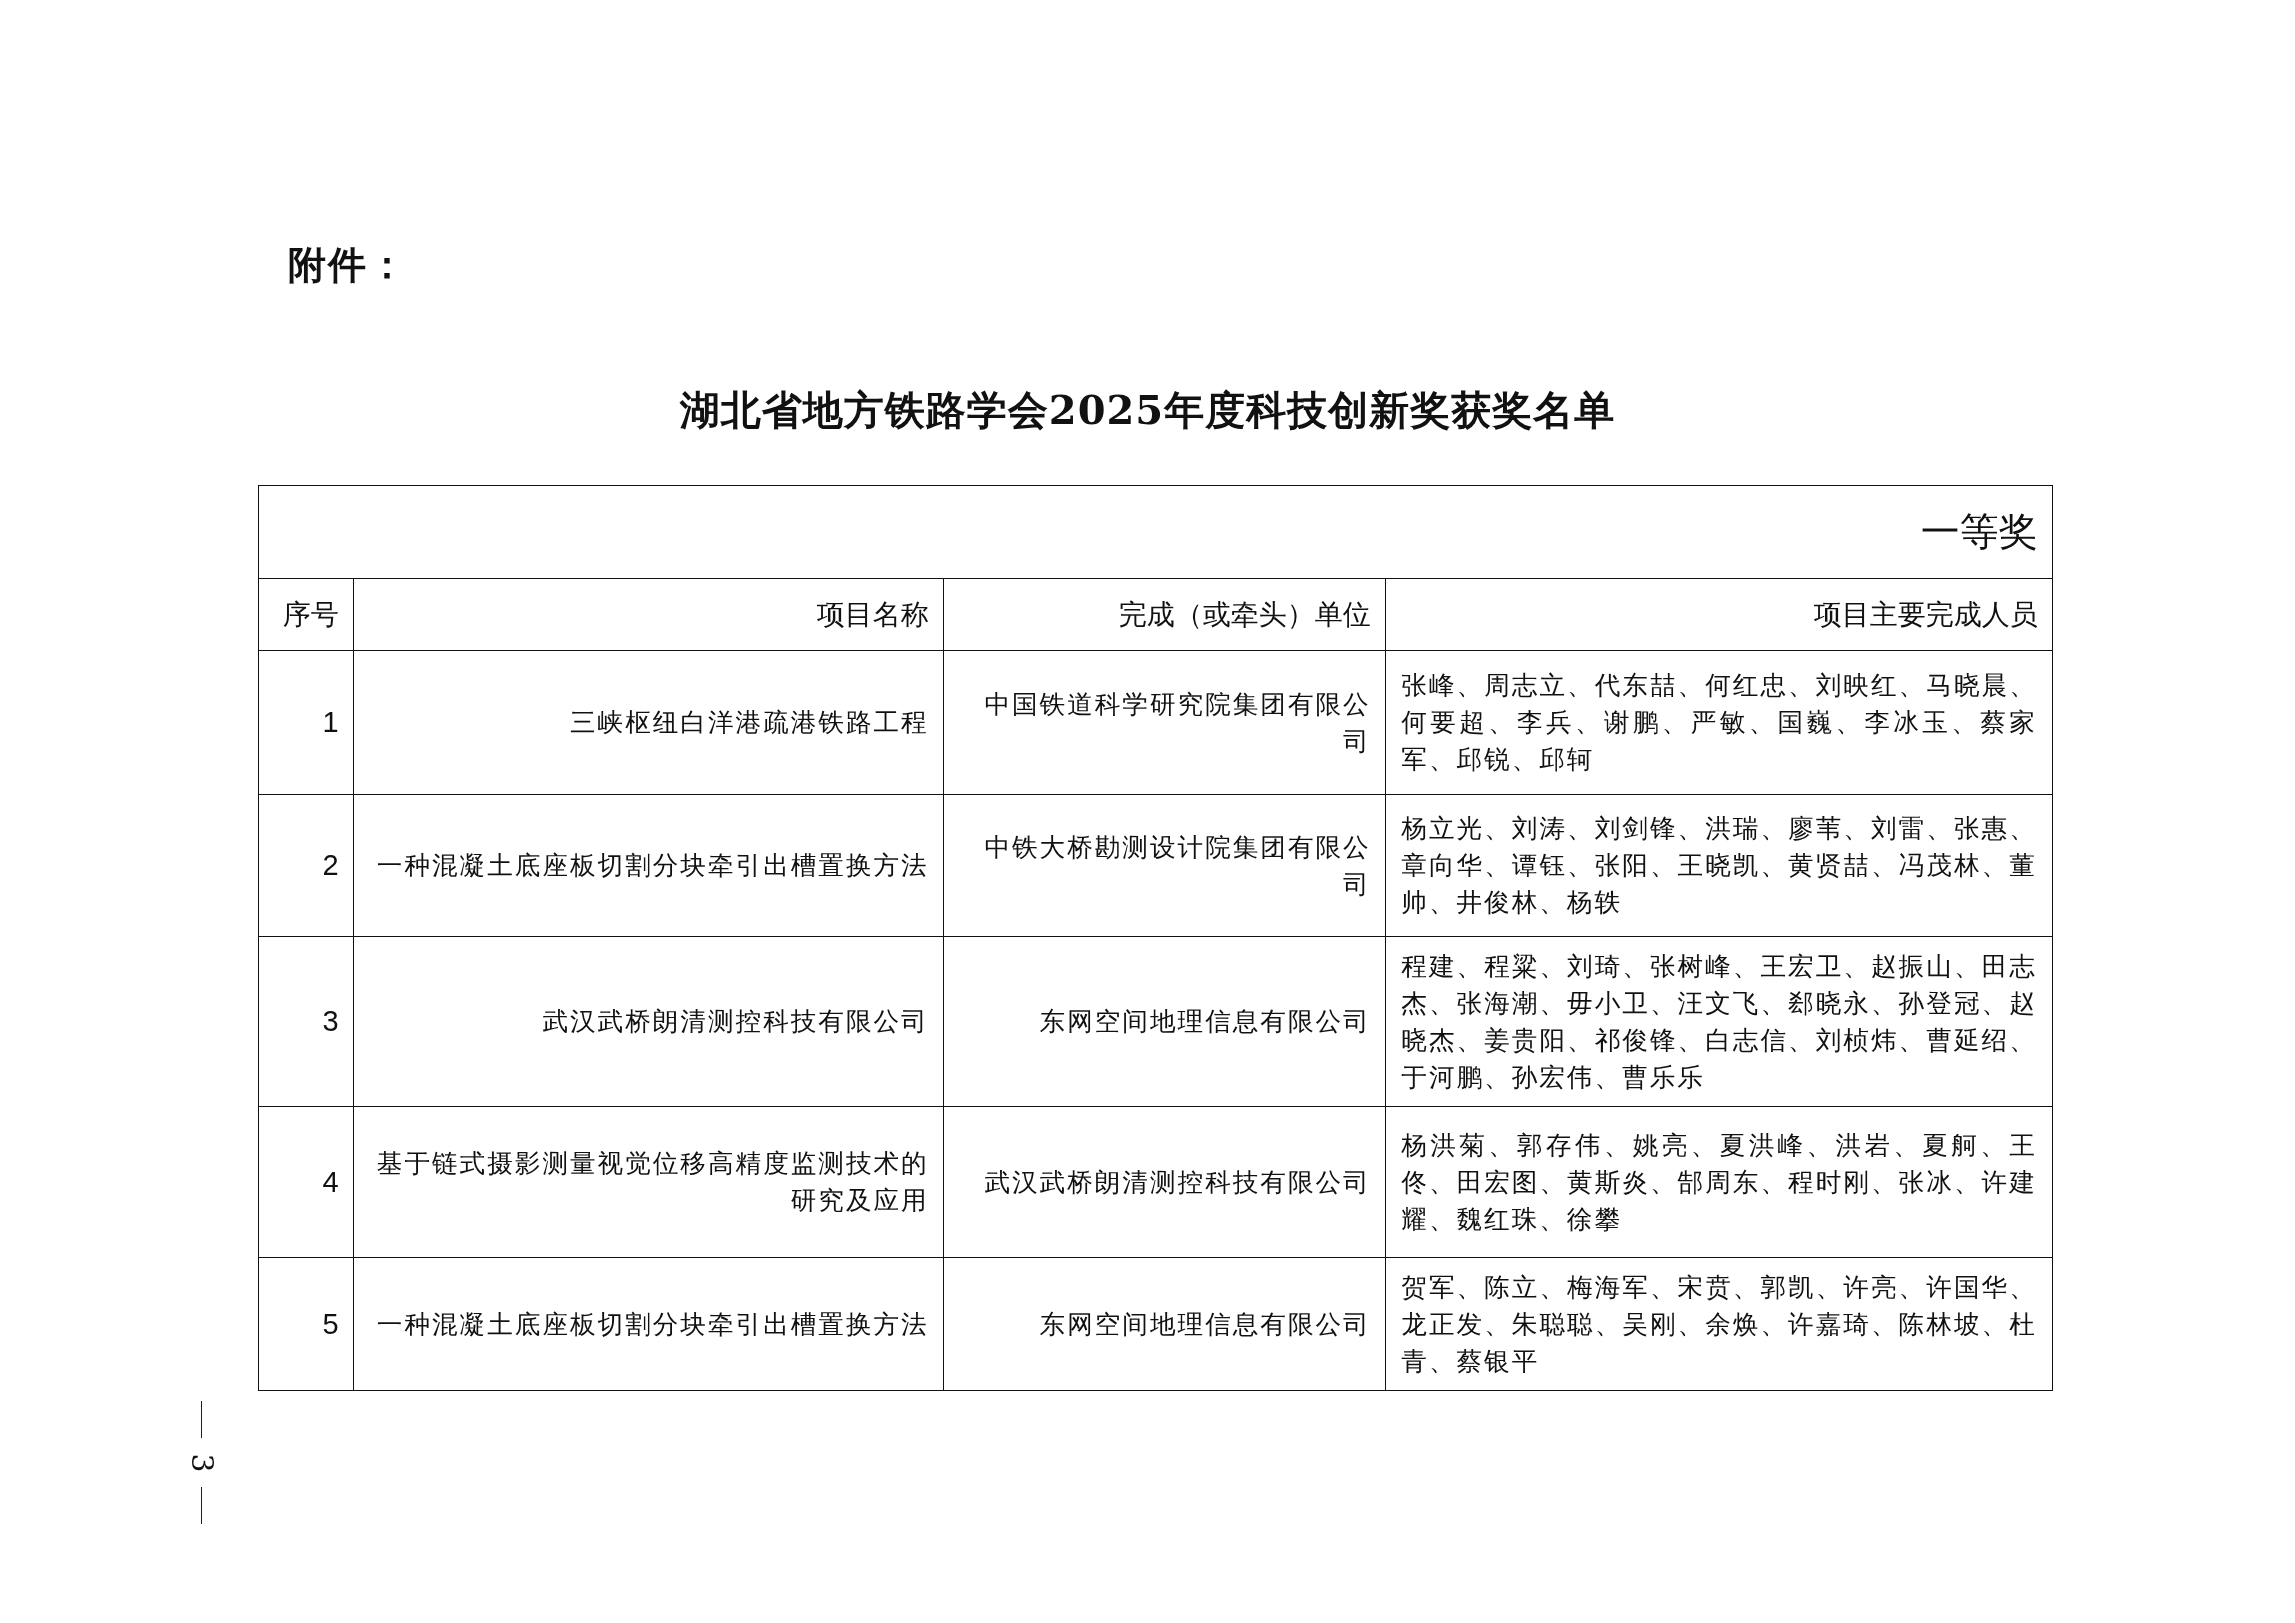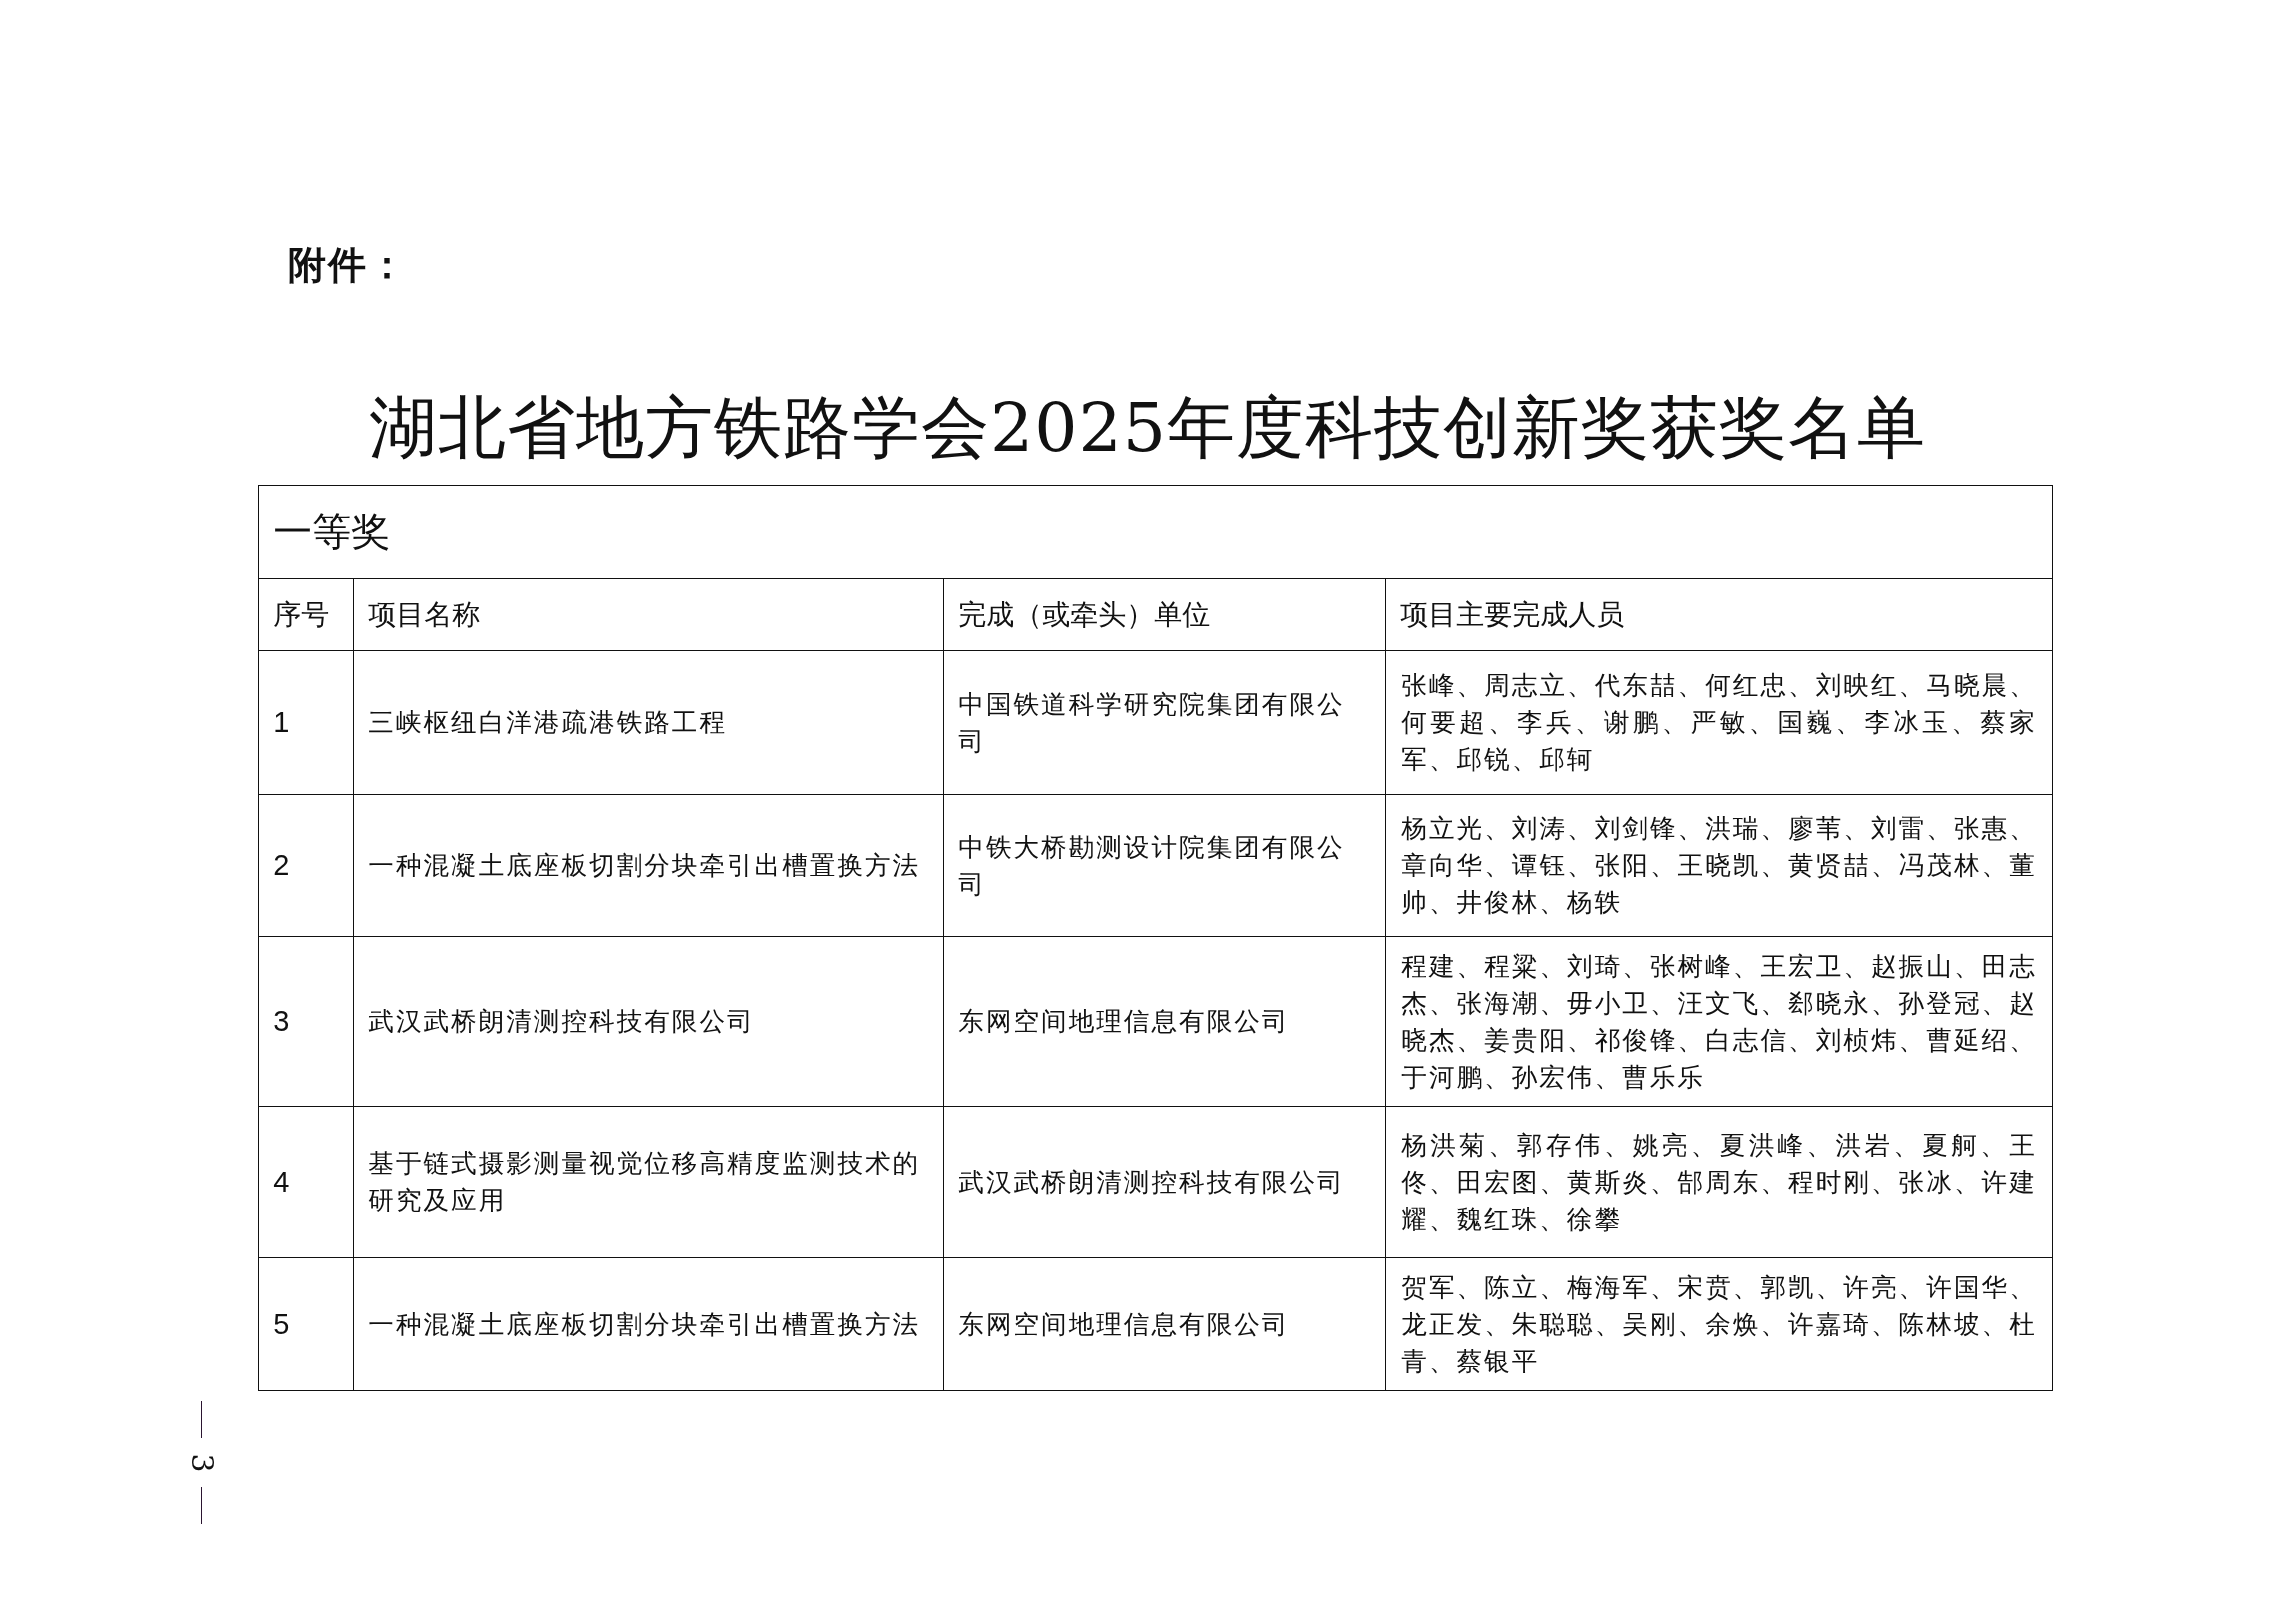--- a/index.html
+++ b/index.html
@@ -8,30 +8,30 @@
       font-family: "DejaVu Sans", "Liberation Sans", sans-serif; color: #111;
     }
     .attach-label {
       position: absolute; left: 276px; top: 240px;
       font-size: 38px; font-weight: bold; letter-spacing: 2px;
       font-family: "DejaVu Sans", sans-serif;
       margin-left: 12px;
     }
     .doc-title {
       position: absolute; left: 0; width: 2295px; top: 383px; text-align: center;
-      font-size: 68px; font-weight: normal;
+      font-size: 40px; font-weight: bold;
       font-family: "DejaVu Serif", "Liberation Serif", serif;
       letter-spacing: 1px;
     }
     table.award {
       position: absolute; left: 258px; top: 485px; width: 1794px;
       border-collapse: collapse; table-layout: fixed;
     }
     table.award td, table.award th {
-      border: 1.5px solid #111; text-align: left; vertical-align: middle;
+      border: 1.5px solid #111; text-align: right; vertical-align: middle;
       padding: 0 14.3px; font-weight: normal;
     }
     .grade-row td {
       height: 92px; font-size: 39px; font-weight: bold;
       font-family: "DejaVu Sans", sans-serif;
     }
     .header-row th {
       height: 71px; font-size: 28px; font-family: "DejaVu Sans", sans-serif;
     }
     .data-row td { font-size: 25.6px; line-height: 37px; font-family: "DejaVu Serif", serif; }

